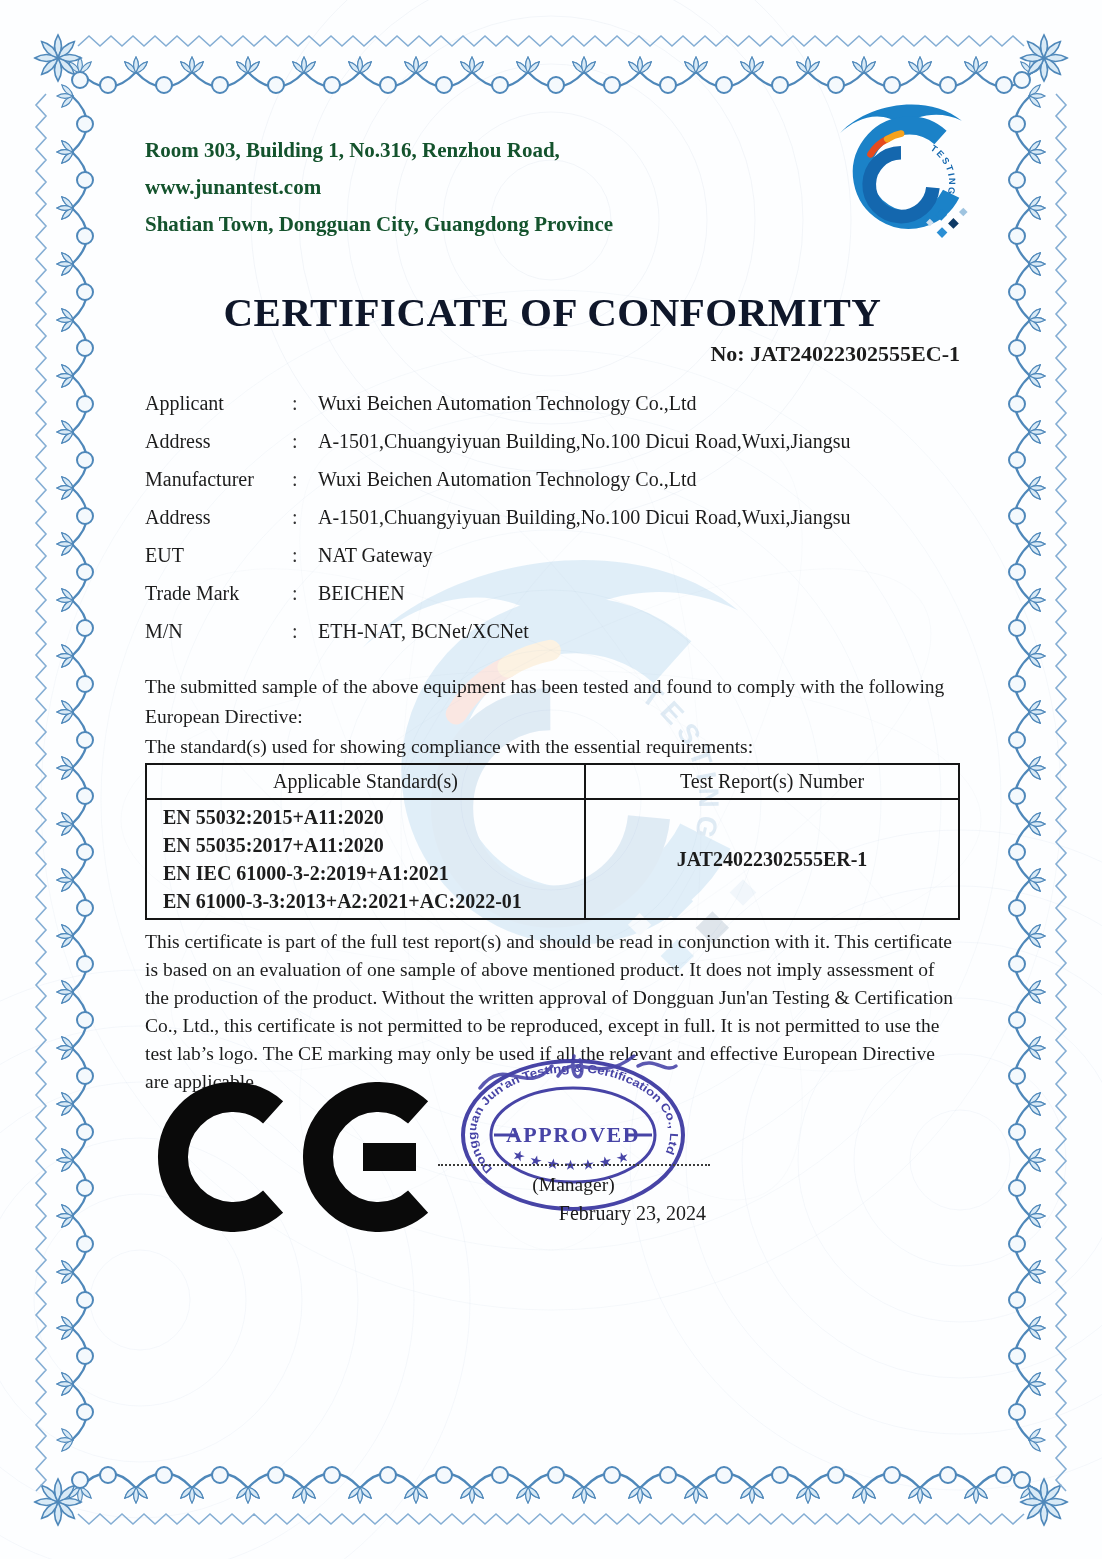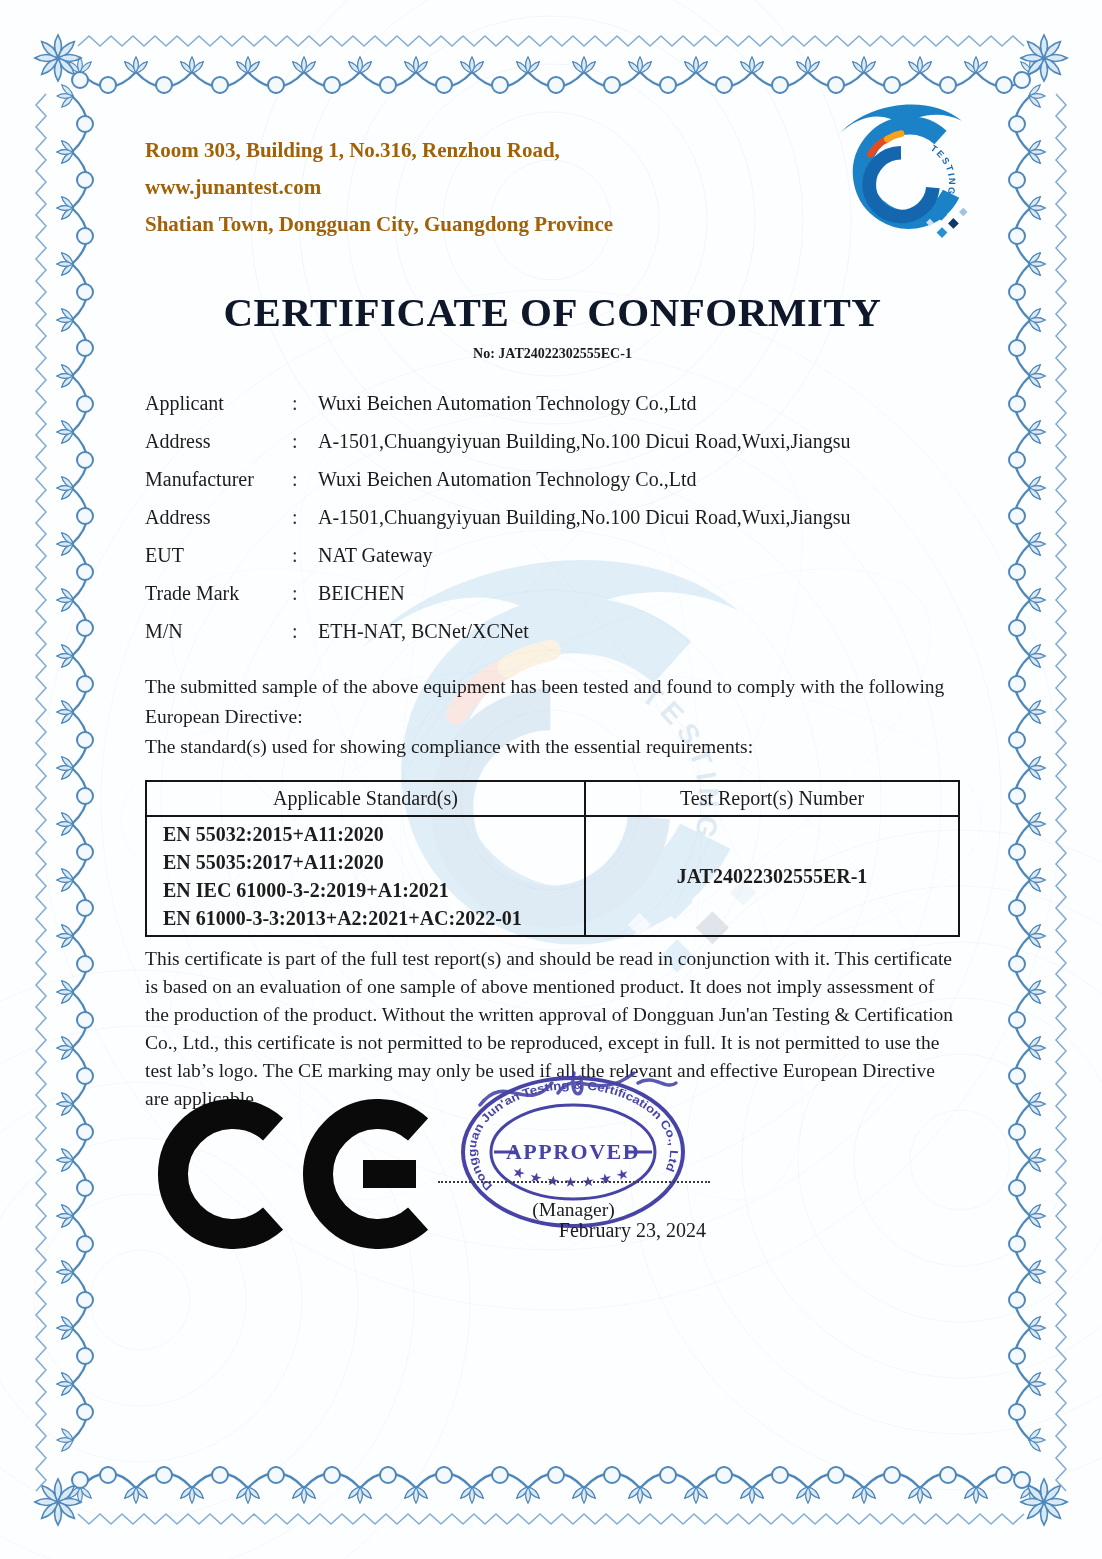--- a/index.html
+++ b/index.html
@@ -5,47 +5,47 @@
   * { margin:0; padding:0; box-sizing:border-box; }
   html,body { background:#ffffff; }
   .page {
     position:relative; width:1102px; height:1559px;
     background:#fdfeff; overflow:hidden;
     font-family:"Liberation Serif", serif; color:#1c1c1c;
   }
   #bg { position:absolute; left:0; top:0; pointer-events:none; }
   .logo-svg { position:absolute; left:826px; top:98px; }
   .content { position:absolute; left:145px; top:132px; width:815px; }
-  .lab-address { font-size:21px; line-height:37px; font-weight:bold; color:#a16207; }
+  .lab-address { font-size:21px; line-height:37px; font-weight:bold; color:#14532d; }
   .lab-address div { font-weight:600; }
   .title {
     margin-top:44px; text-align:center; font-size:41px; font-weight:bold;
     letter-spacing:0.5px; line-height:50px; color:#0f172a;
   }
-  .cert-no { margin-top:4px; text-align:center; font-weight:bold; font-size:14px; line-height:26px; }
+  .cert-no { margin-top:4px; text-align:right; font-weight:bold; font-size:22px; line-height:26px; }
   .fields { margin-top:24px; font-size:20px; }
   .frow { display:flex; line-height:25px; margin-bottom:13px; }
   .flabel { width:147px; flex:none;font-family:Liberation Serif, serif; }
   .fcolon { width:26px; flex:none; color:#333; }
   .fvalue { flex:1; }
   .intro { margin-top:28px; font-size:19.5px; line-height:30px; }
   .directive { text-align:center; font-weight:bold; font-size:20px; line-height:29px; }
   .note { font-size:19.5px; line-height:29px; }
-  table.standards { width:100%; border-collapse:collapse; margin-top:19px; font-size:20px; }
+  table.standards { width:100%; border-collapse:collapse; margin-top:2px; font-size:20px; }
   table.standards th, table.standards td { border:2px solid #151515; }
   table.standards th { font-weight:normal; text-align:center; padding:5px 4px; }
   td.stds { padding:3px 6px 3px 16px; font-weight:bold; }
   td.stds div { line-height:28px; white-space:nowrap; }
   td.report { text-align:center; font-weight:bold; }
   .disclaimer { margin-top:8px; font-size:19.5px; line-height:28px; }
   .footer { position:relative; margin-top:4px; height:215px; }
   .ce-svg { position:absolute; left:8px; top:-18px; }
   .stamp-svg { position:absolute; left:311px; top:-55px; opacity:0.93; }
   .dotline { position:absolute; left:293px; top:64px; width:272px; border-bottom:2.5px dotted #3a3a3a; }
-  .manager { position:absolute; left:306px; top:82px; width:245px; text-align:center; font-size:19.5px; }
+  .manager { position:absolute; left:306px; top:74px; width:245px; text-align:center; font-size:19.5px; }
   .dateline { position:absolute; left:296px; top:102px; width:265px; text-align:right; font-size:20px; }
 </style>
 </head>
 <body>
 
 <div class="page">
 
   <svg id="bg" width="1102" height="1559" viewBox="0 0 1102 1559">
     <defs>
       <path id="petal" d="M0,0 C3,-5 3,-11 0,-16 C-3,-11 -3,-5 0,0 Z" fill="#d9eaf6" stroke="#4f88ba" stroke-width="1.1"></path>

